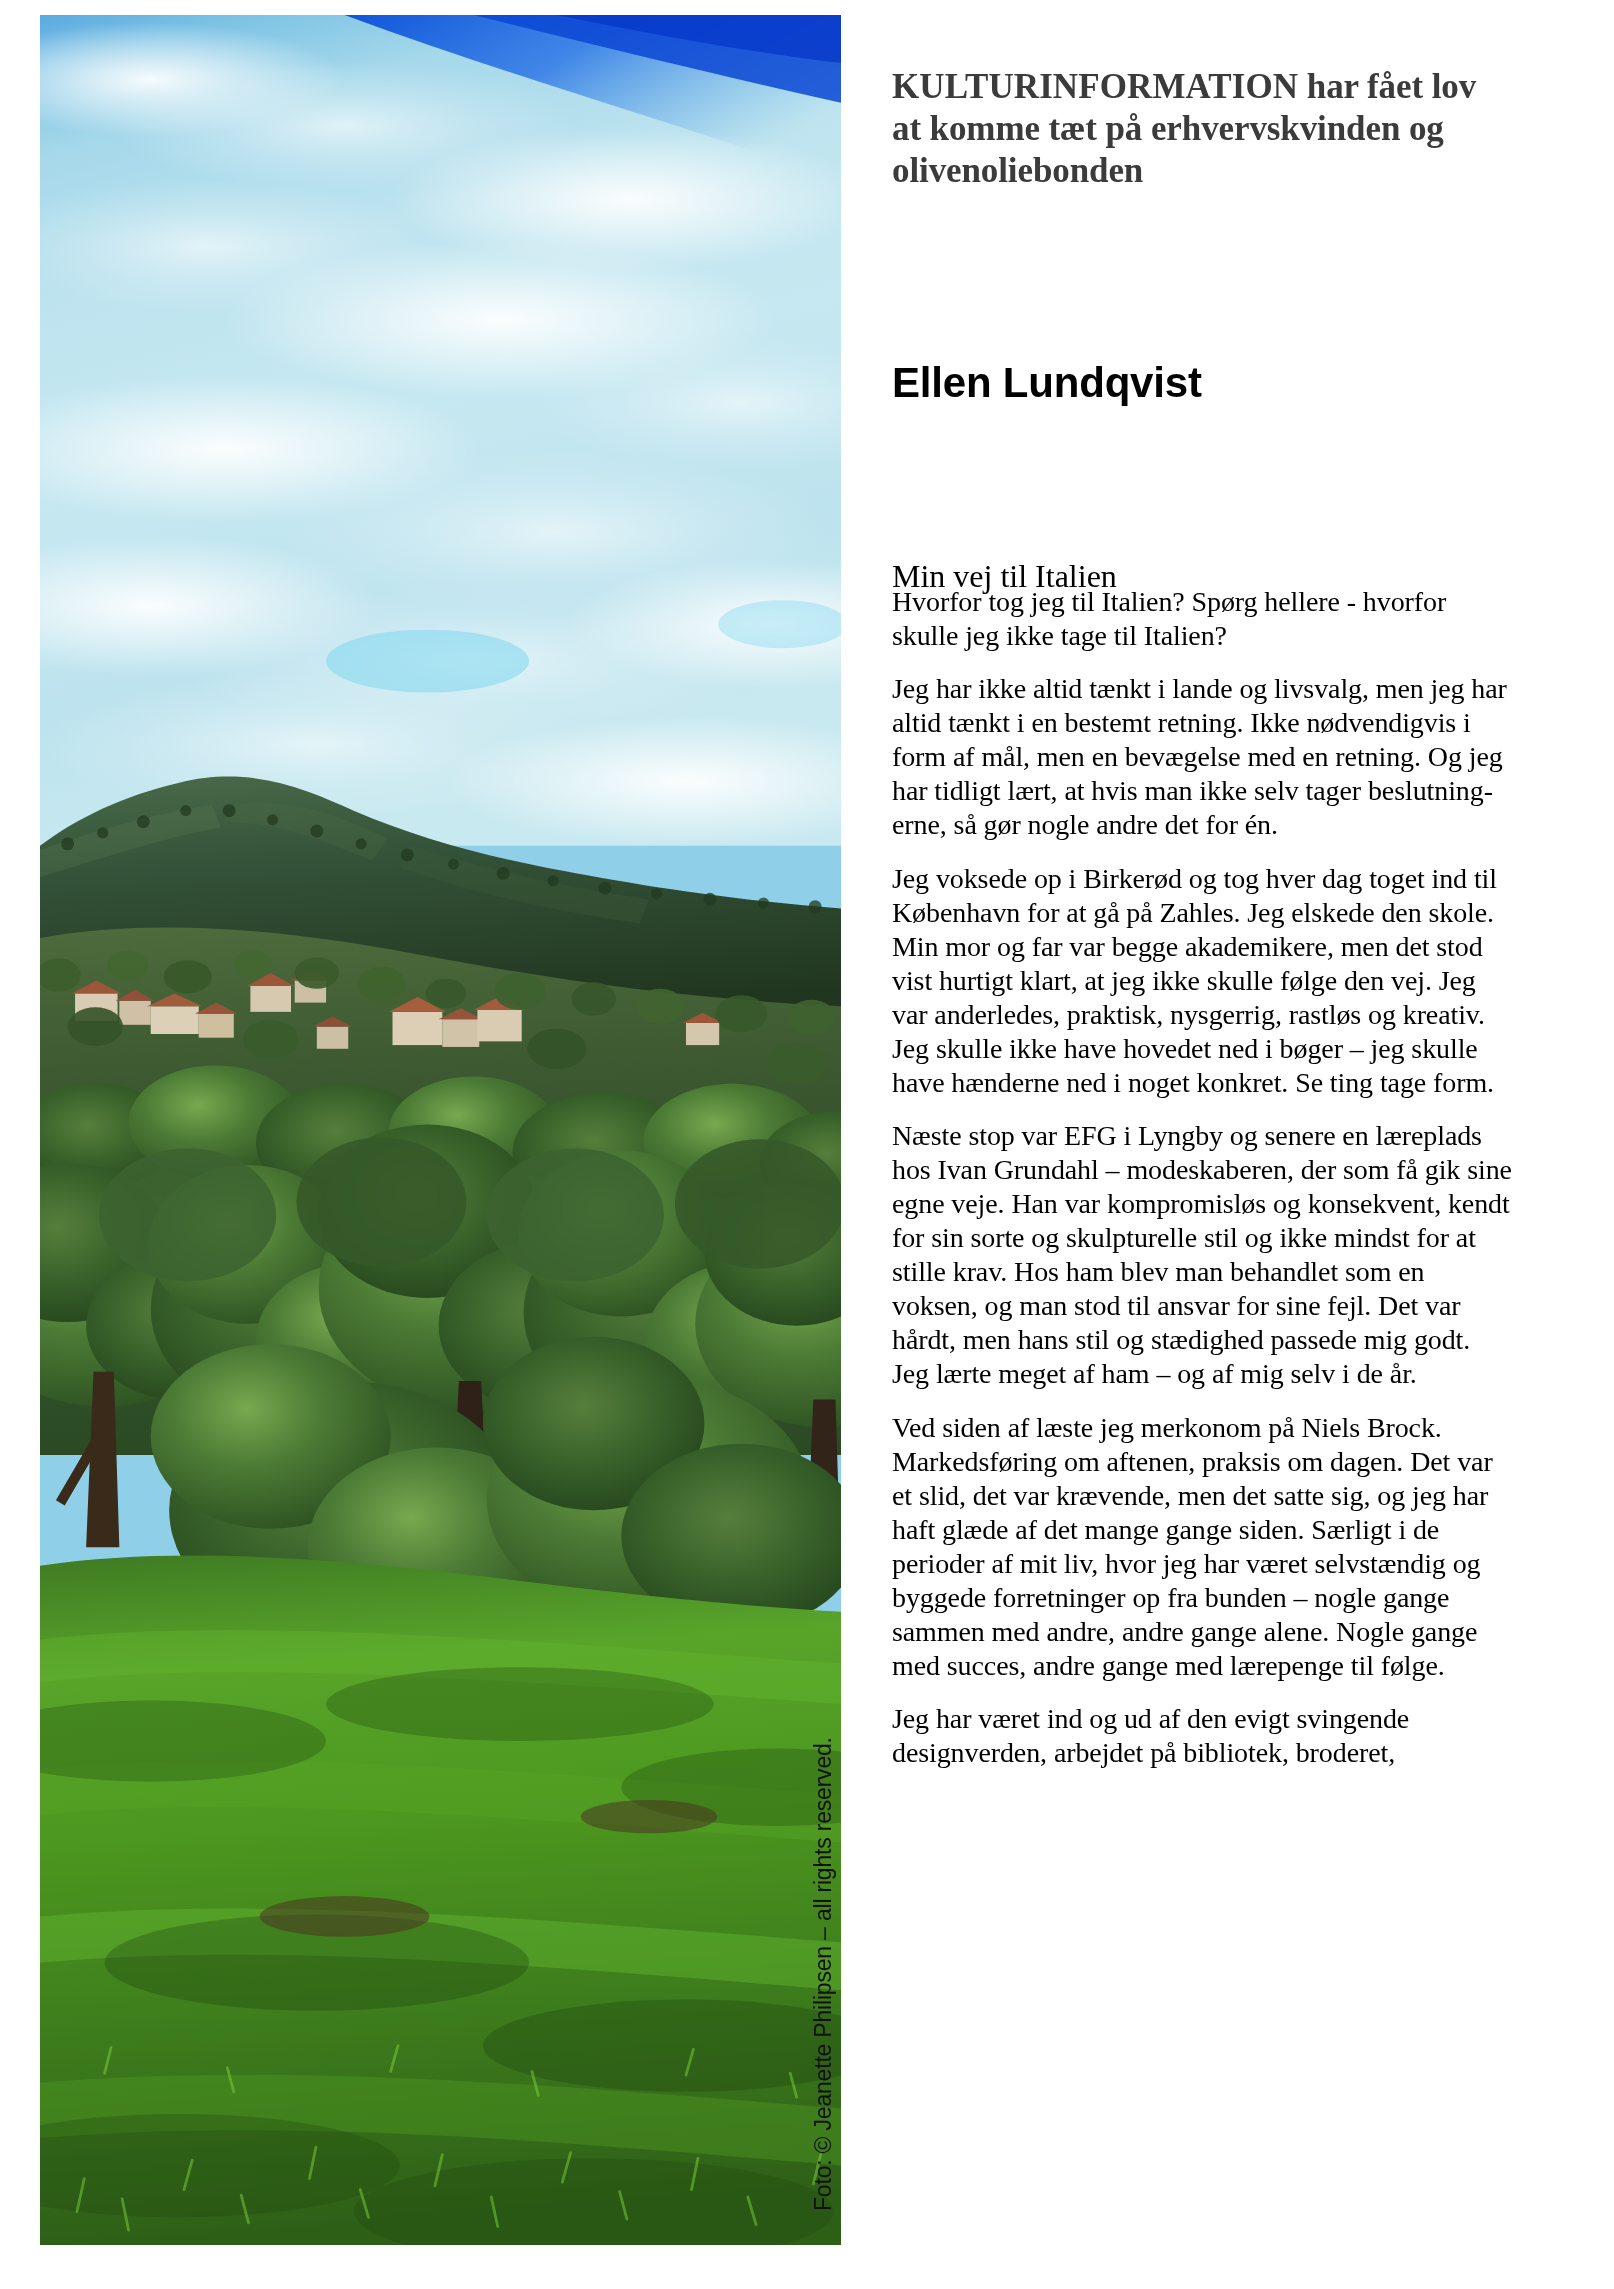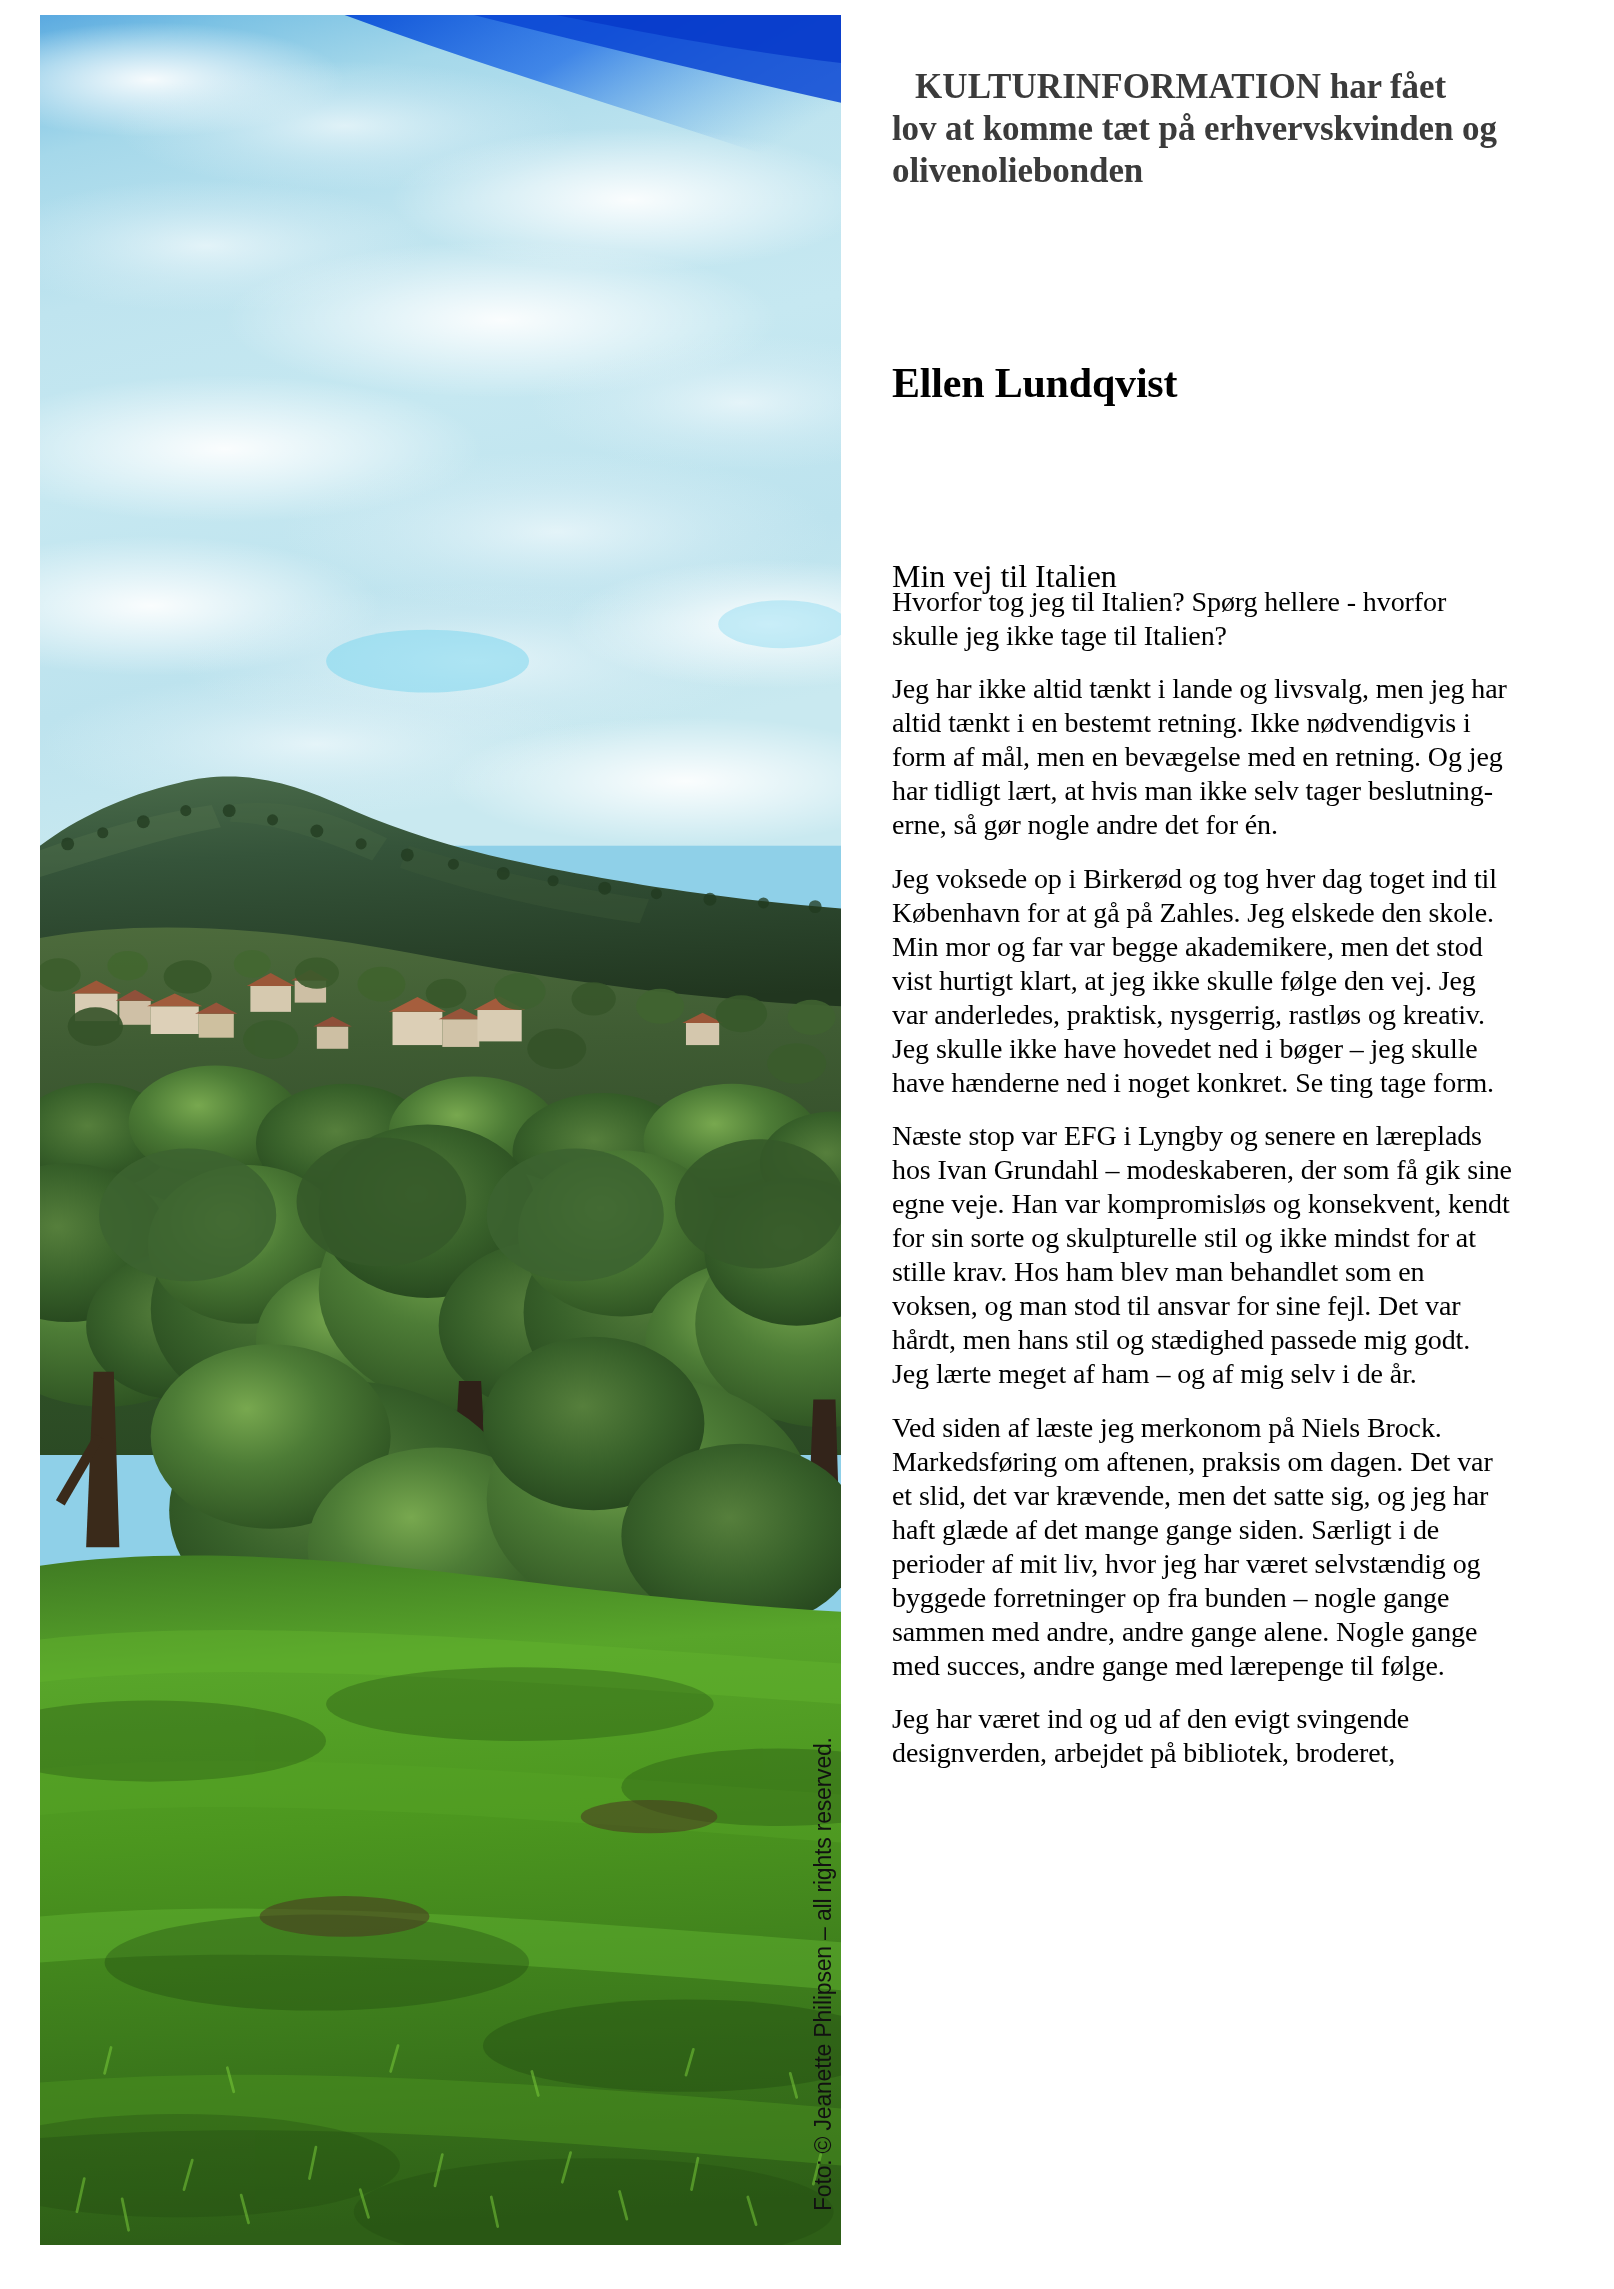--- a/index.html
+++ b/index.html
@@ -81,27 +81,27 @@
     left: 0;
     top: 43px;
     width: 607px;
     font-family: "Liberation Serif", "DejaVu Serif", serif;
     font-weight: bold;
     font-size: 35px;
     line-height: 42px;
     color: #3b3b3b;
     letter-spacing: -0.1px;
   }
-  .kicker .brand { letter-spacing: 0.1px; margin-left: 23px; }
+  .kicker .brand { letter-spacing: 0.1px; }
 
   .byline {
     position: absolute;
     left: 0;
     top: 324px;
-    font-family: Liberation Serif, serif;
+    font-family: Liberation Sans, sans-serif;
     font-weight: bold;
     font-size: 42px;
     line-height: 48px;
     color: #000000;
     letter-spacing: -0.2px;
   }
 
   .section-heading {
     position: absolute;
     left: 0;

